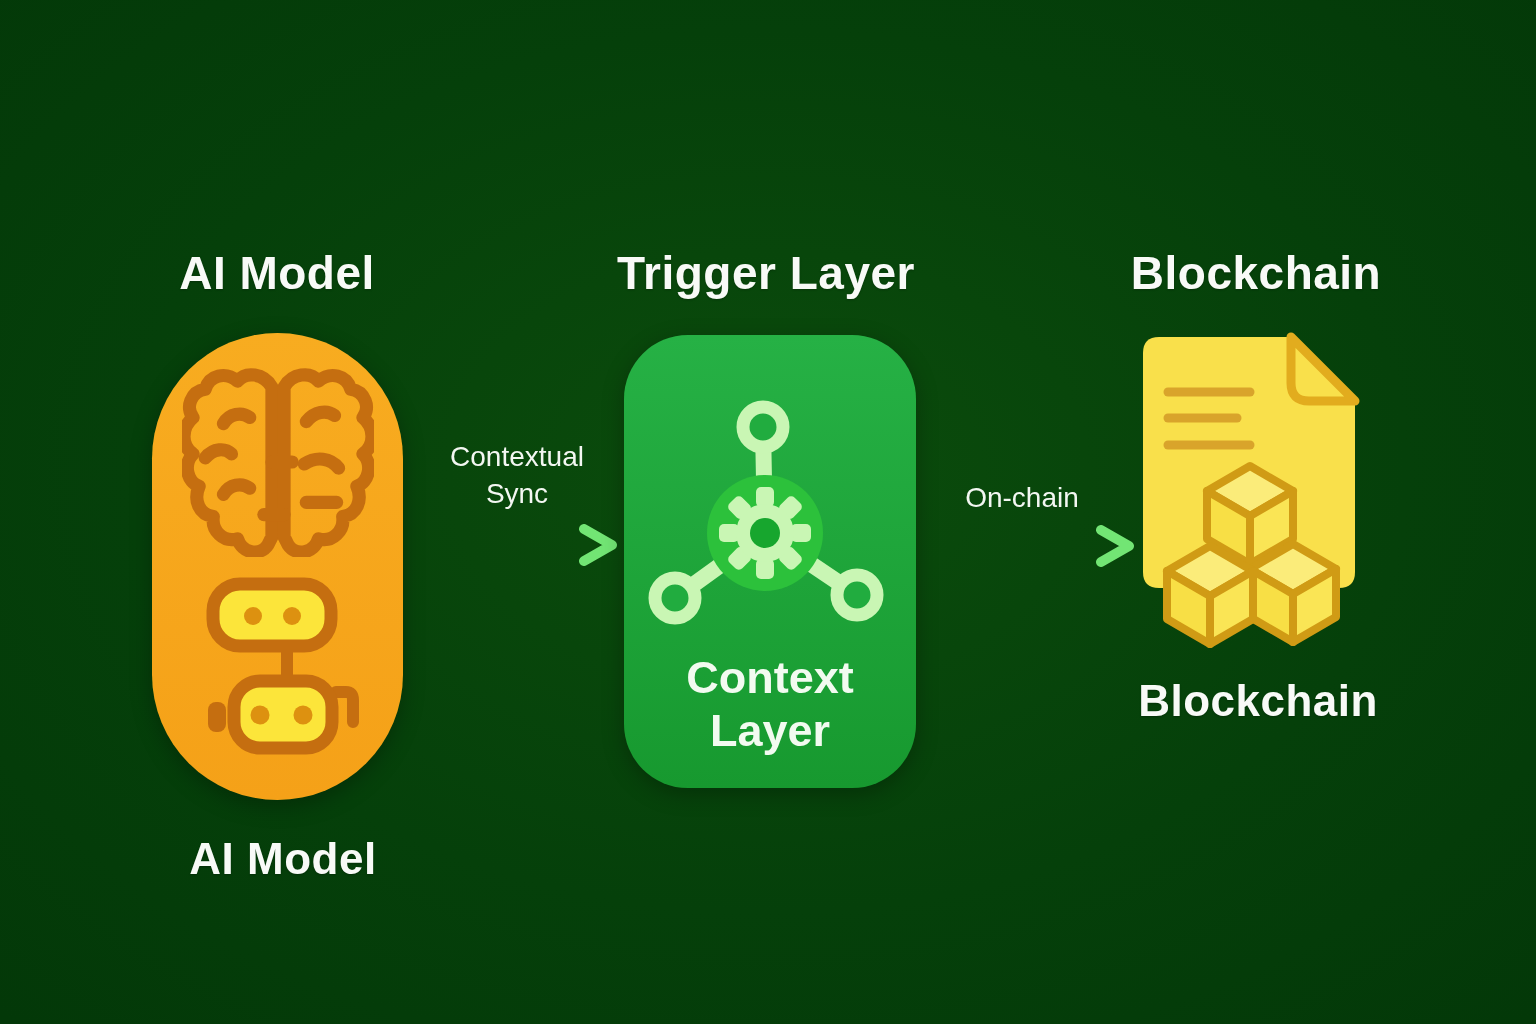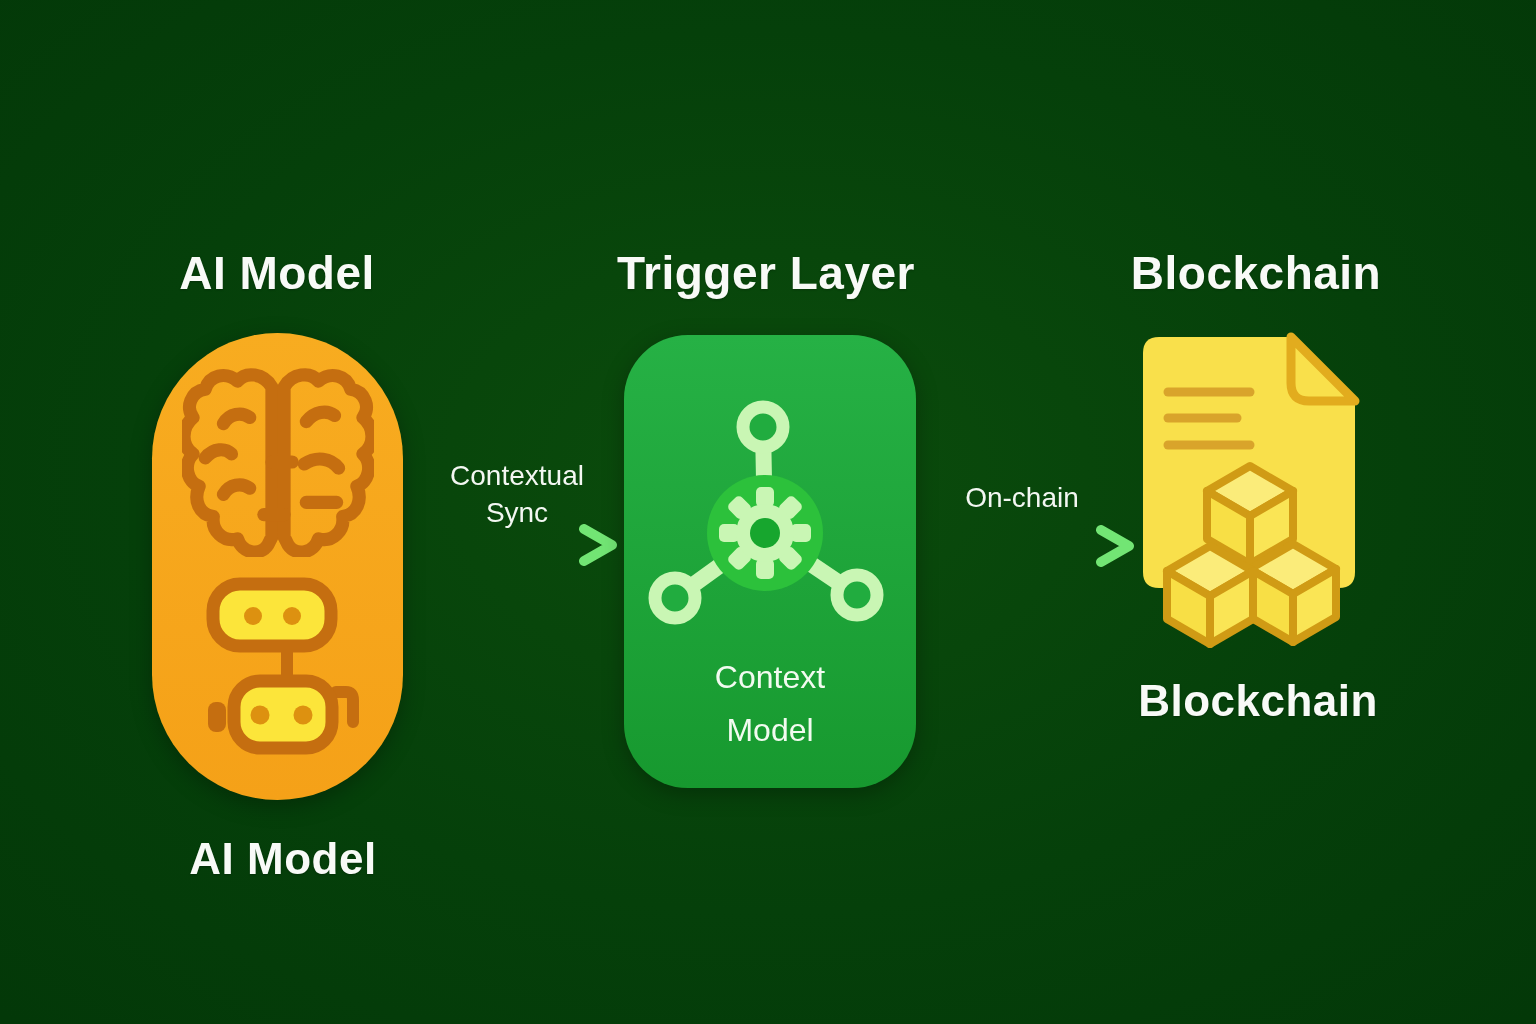--- a/index.html
+++ b/index.html
@@ -25,21 +25,21 @@
     box-shadow:0 6px 22px rgba(0,0,0,.28);
   }
   .context-box{
     position:absolute;left:624px;top:335px;width:292px;height:453px;
     border-radius:64px;
     background:linear-gradient(180deg,#26B145 0%,#17992F 100%);
     box-shadow:0 6px 22px rgba(0,0,0,.28);
   }
   .context-box-label{
     position:absolute;left:624px;top:651px;width:292px;text-align:center;
-    font-size:32px;font-weight:400;line-height:53px;color:#F2FBF0;
+    font-size:45px;font-weight:700;line-height:53px;color:#F2FBF0;
   }
   .arrow-label{
     position:absolute;width:240px;text-align:center;
     font-size:28px;font-weight:500;line-height:37px;color:#F3F7F2;
   }
   .abs{position:absolute;}
 </style>
 </head>
 <body>
 
@@ -83,21 +83,21 @@
       <circle cx="50" cy="44" r="9" fill="#DD9110"></circle>
       <circle cx="89" cy="44" r="9" fill="#DD9110"></circle>
 
       <rect x="31" y="109" width="98" height="67" rx="26" fill="#FCE53A" stroke="#C56E10" stroke-width="13"></rect>
       <circle cx="57" cy="143" r="9.5" fill="#DD9110"></circle>
       <circle cx="100" cy="143" r="9.5" fill="#DD9110"></circle>
     </svg>
   </div>
   <div class="caption" style="left:73px;top:834px;">AI Model</div>
 
-  <div class="arrow-label" style="left:397px;top:457px;">
+  <div class="arrow-label" style="left:397px;top:438px;">
     <div>Contextual</div>
     <div>Sync</div>
   </div>
   <svg class="abs" style="left:398px;top:524px;" width="222" height="42" viewBox="0 0 222 42">
     <defs>
       <linearGradient id="ag1" x1="0" y1="0" x2="1" y2="0">
         <stop offset="0" stop-color="#1F8627"></stop>
           <stop offset="1" stop-color="#96F392"></stop>
       </linearGradient>
     </defs>
@@ -128,21 +128,21 @@
       <circle r="15" fill="#17A62E"></circle>
     </g>
     <g fill="#21AC3F" stroke="#C9F6B4" stroke-width="13">
       <circle cx="123" cy="32" r="20"></circle>
       <circle cx="35" cy="203" r="20"></circle>
       <circle cx="217" cy="200" r="20"></circle>
     </g>
   </svg>
   <div class="context-box-label">
     <div>Context</div>
-    <div>Model</div>
+    <div>Layer</div>
   </div>
 
   <div class="arrow-label" style="left:902px;top:447px;margin-top:32px;">
     <div>On-chain</div>
   </div>
   <svg class="abs" style="left:915px;top:525px;" width="222" height="42" viewBox="0 0 222 42">
     <defs>
       <linearGradient id="ag2" x1="0" y1="0" x2="1" y2="0">
         <stop offset="0" stop-color="#1F8627"></stop>
           <stop offset="1" stop-color="#96F392"></stop>

